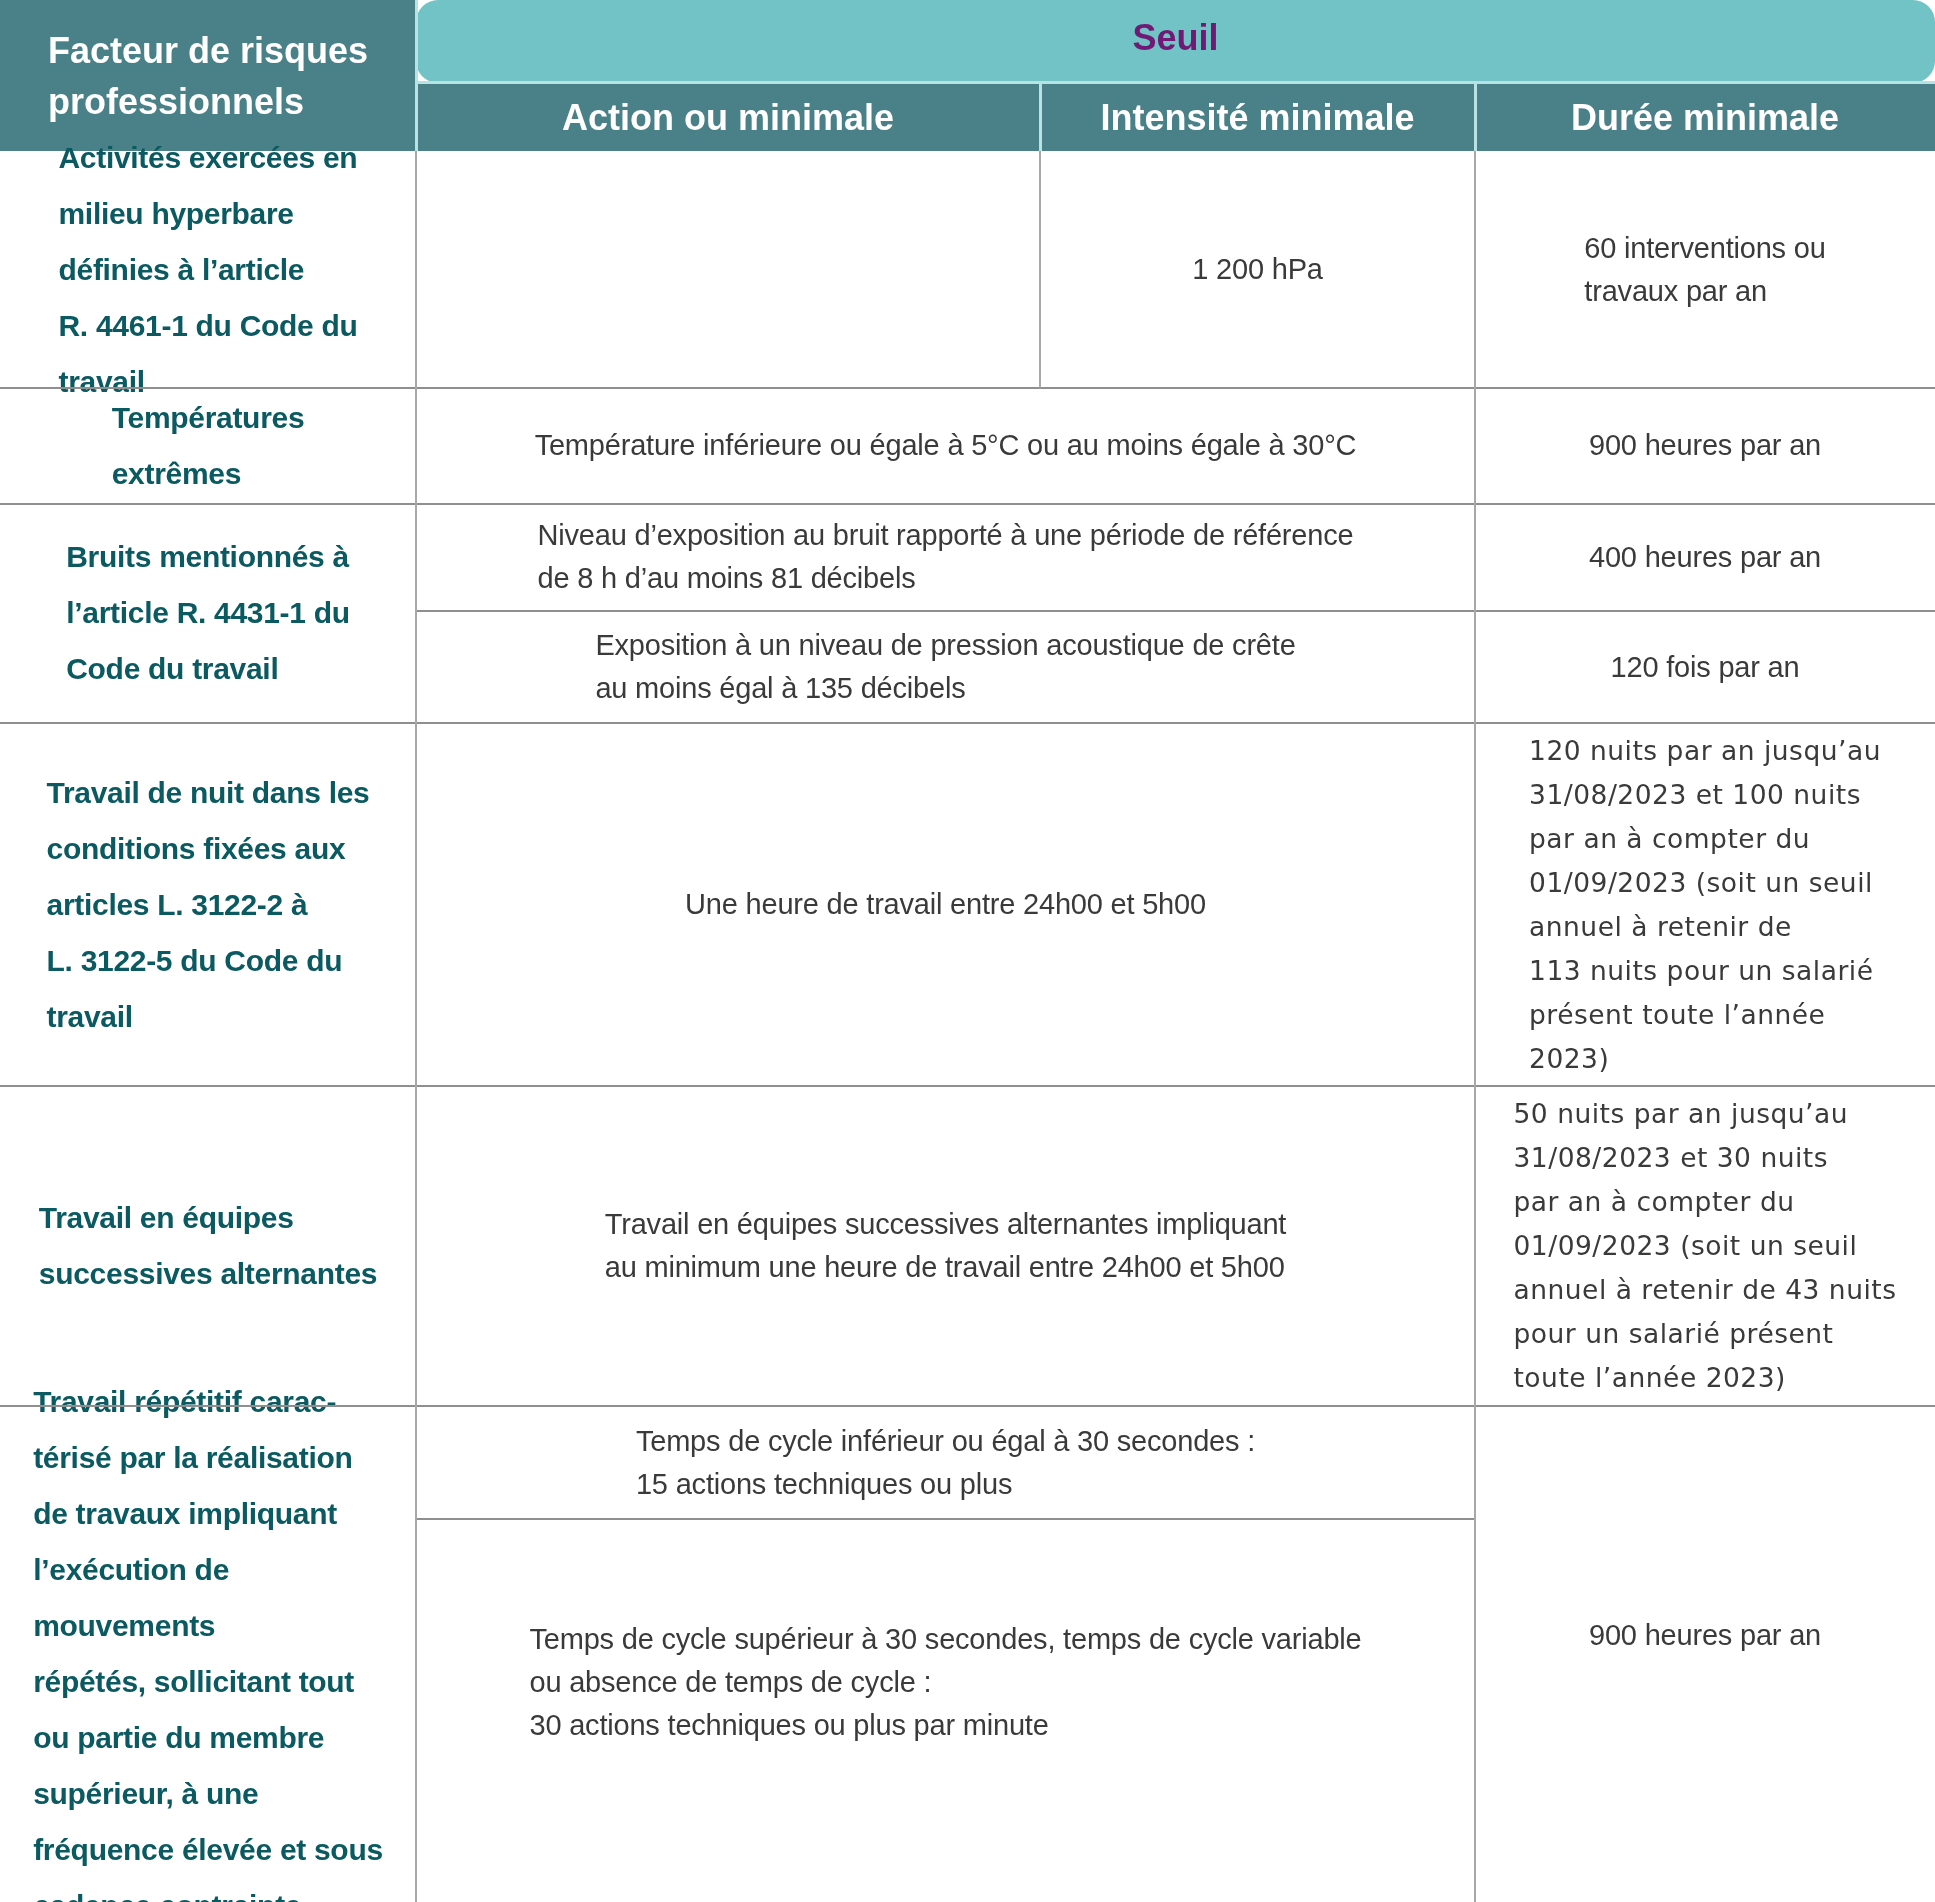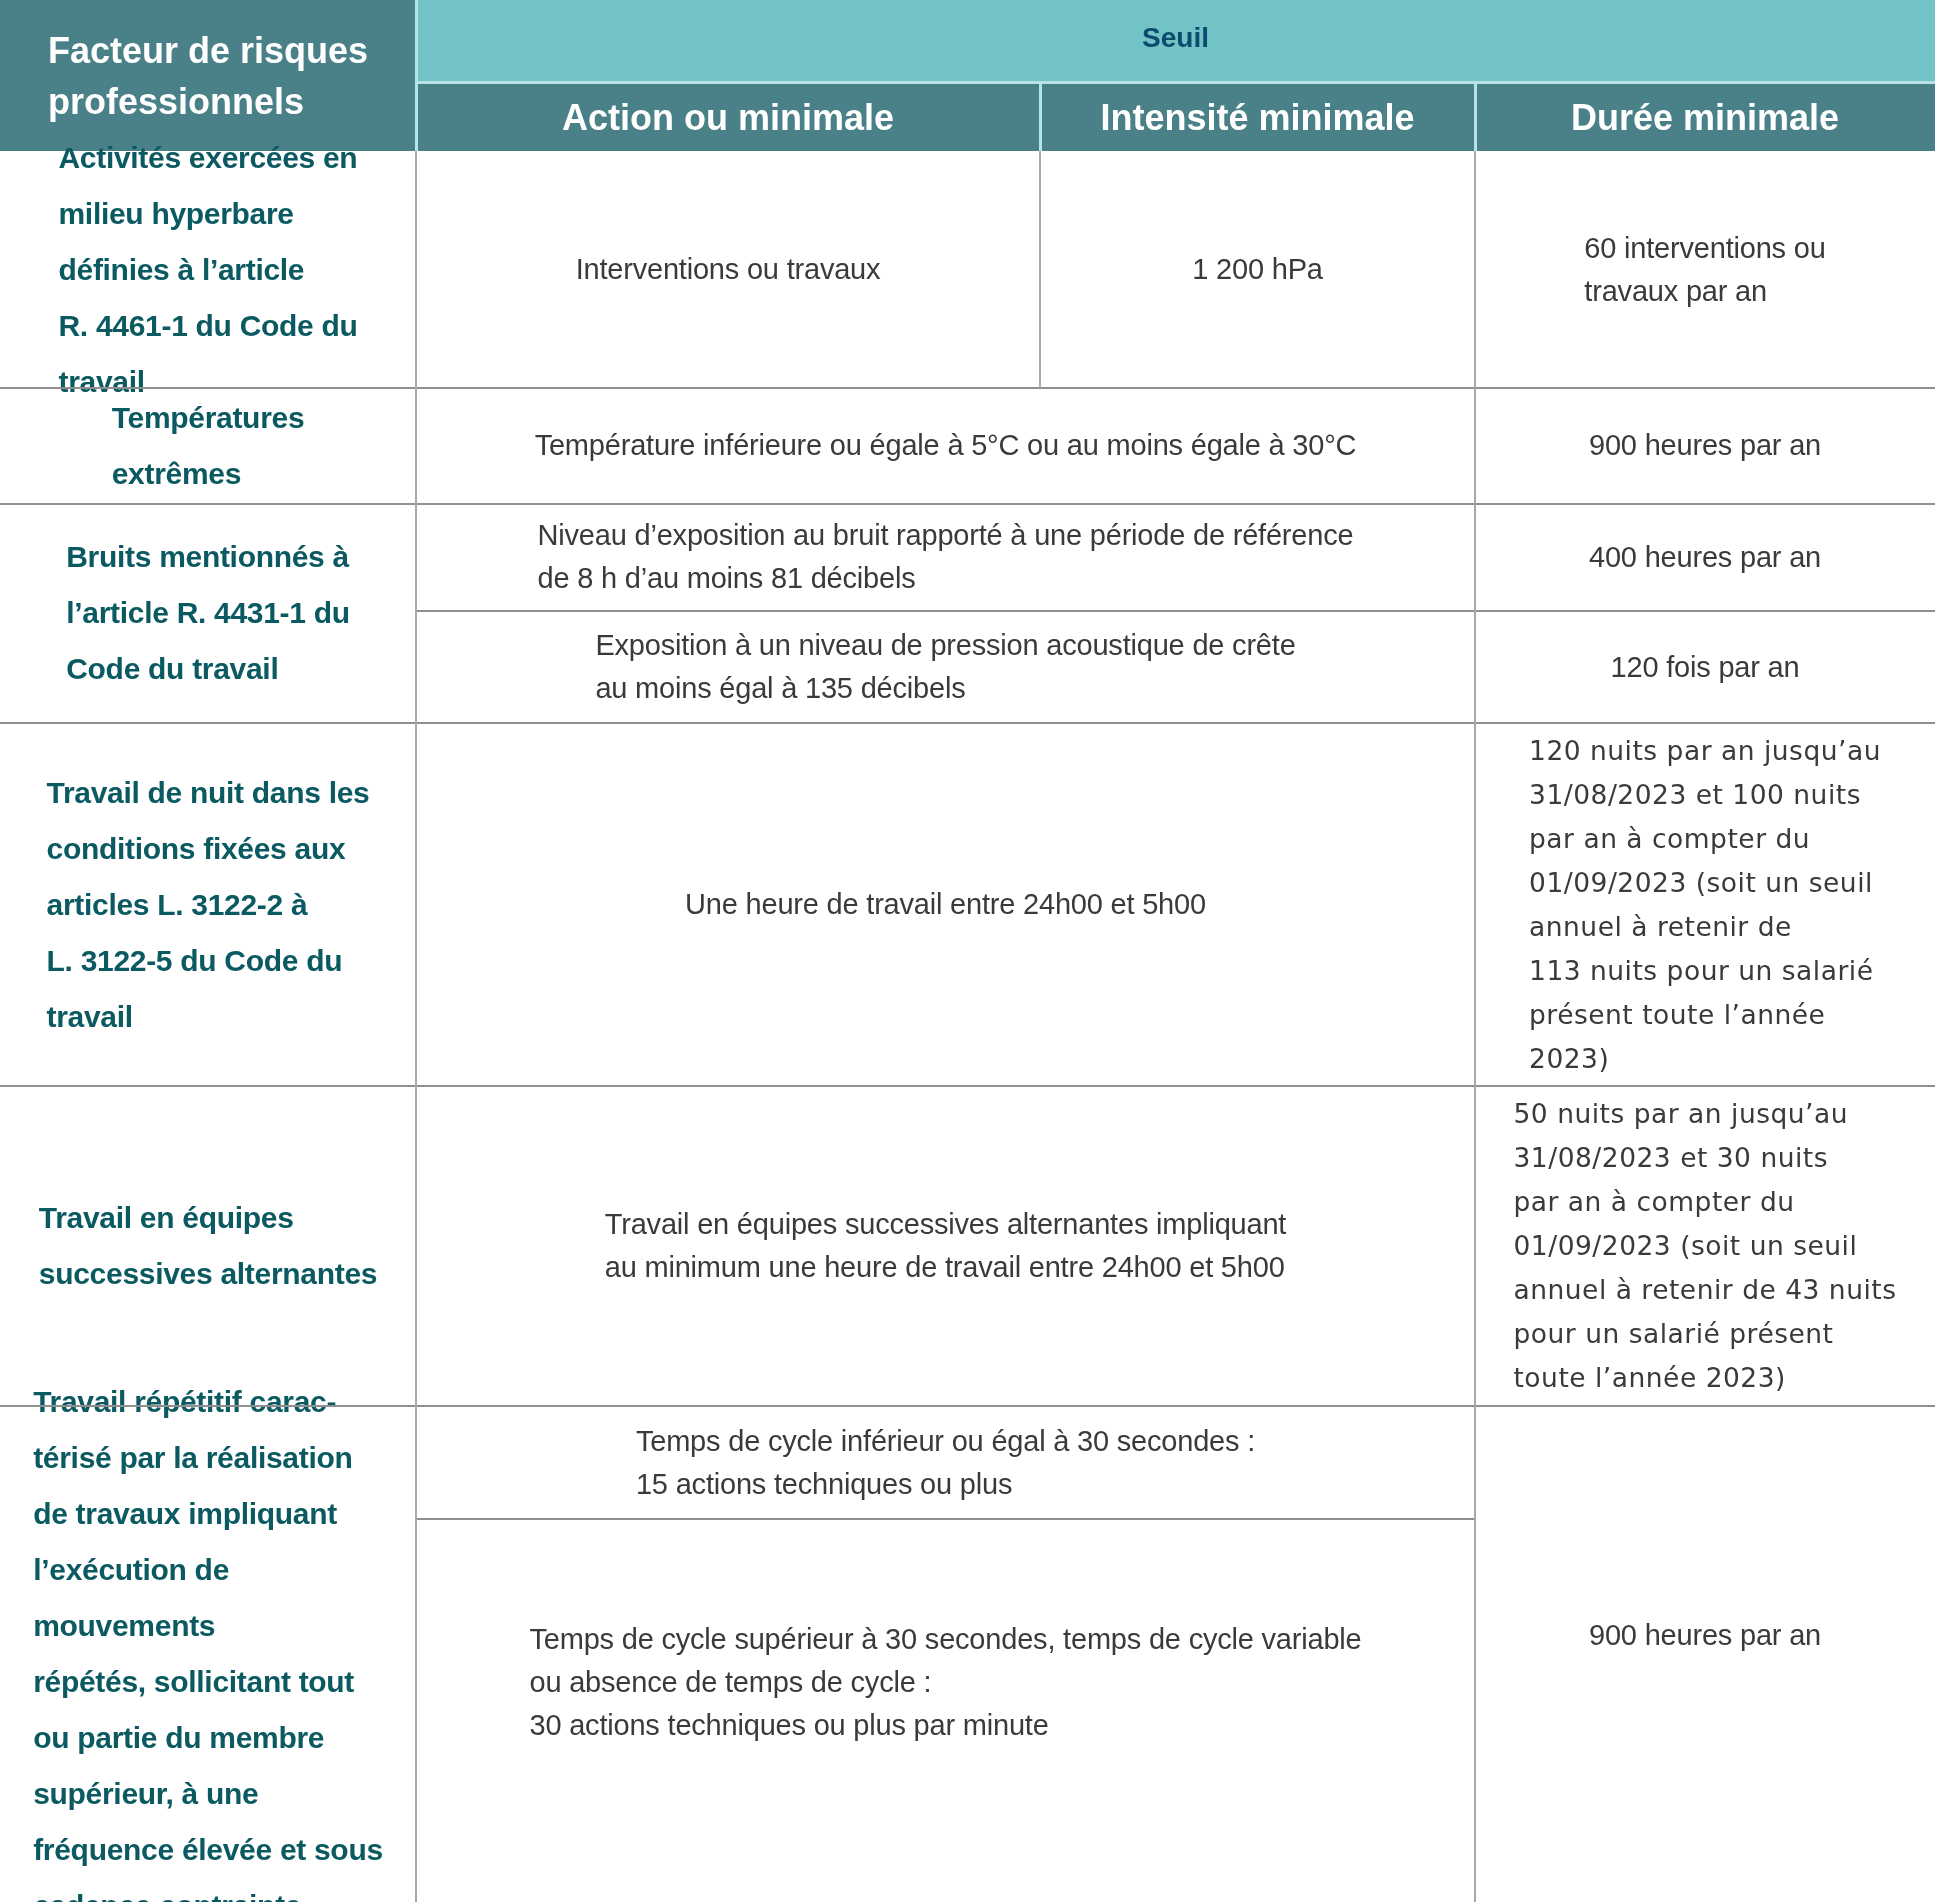--- a/index.html
+++ b/index.html
@@ -1,20 +1,20 @@
 <!DOCTYPE html>
 <html style="font-size:15px"><head>
 <meta charset="utf-8">
 <style>
   html, body { margin:0; padding:0; background:#ffffff; }
   body { width:1935px; height:1902px; overflow:hidden; position:relative; font-family:"Liberation Sans", sans-serif; }
   .grid { position:absolute; left:0; top:0; width:1935px; height:1902px; }
   .cell { position:absolute; box-sizing:border-box; display:flex; align-items:center; justify-content:center; text-align:left; }
   .hdr-dark { background:#4a8088; color:#ffffff; font-weight:bold; font-size:36px; line-height:51px; }
-  .hdr-light { background:#71c3c6; color:#0c4a6e; font-weight:bold; font-size:28px; }
+  .hdr-light { background:#71c3c6; color:#701a75; font-weight:bold; font-size:36px;border-radius:22px; }
   .factor { color:#0b5a61; font-weight:bold; font-size:30px; line-height:56px; padding:0 11.4px; letter-spacing:-0.3px; }
   .body { color:#3a3a3a; font-size:29px; line-height:43px; padding:0 15px; letter-spacing:-0.2px; }
   .wide { font-family:"DejaVu Sans", sans-serif; font-size:26.5px; line-height:44px; letter-spacing:0.5px; }
   .hline { position:absolute; height:1.9px; background:#8f8f8f; }
   .vline { position:absolute; width:1.9px; background:#a8a8a8; }
   .hsep { position:absolute; height:2.8px; background:#b8e3e5; }
   .vsep { position:absolute; width:2.8px; background:#b8e3e5; }
   .txt { white-space:pre-line; }
 </style>
 </head>
@@ -31,21 +31,20 @@
   <div class="hsep" style="left:418px;top:81px;width:1517px;"></div>
   <div class="vsep" style="left:415px;top:0;height:151px;"></div>
   <div class="vsep" style="left:1039px;top:83px;height:68px;"></div>
   <div class="vsep" style="left:1474px;top:83px;height:68px;"></div>
 
   <div class="cell factor txt" style="left:0;top:151px;width:416px;height:237px;">Activités exercées en
 milieu hyperbare
 définies à l’article
 R. 4461-1 du Code du
 travail</div>
-  <div class="cell body txt" style="left:416px;top:151px;width:624px;height:237px;">Interventions ou travaux</div>
   <div class="cell body txt" style="left:1040px;top:151px;width:435px;height:237px;">1 200 hPa</div>
   <div class="cell body txt" style="left:1475px;top:151px;width:460px;height:237px;">60 interventions ou
 travaux par an</div>
 
   <div class="cell factor txt" style="left:0;top:388px;width:416px;height:115px;">Températures
 extrêmes</div>
   <div class="cell body txt" style="left:416px;top:388px;width:1059px;height:115px;">Température inférieure ou égale à 5°C ou au moins égale à 30°C</div>
   <div class="cell body txt" style="left:1475px;top:388px;width:460px;height:115px;">900 heures par an</div>
 
   <div class="cell factor txt" style="left:0;top:503px;width:416px;height:220px;">Bruits mentionnés à

